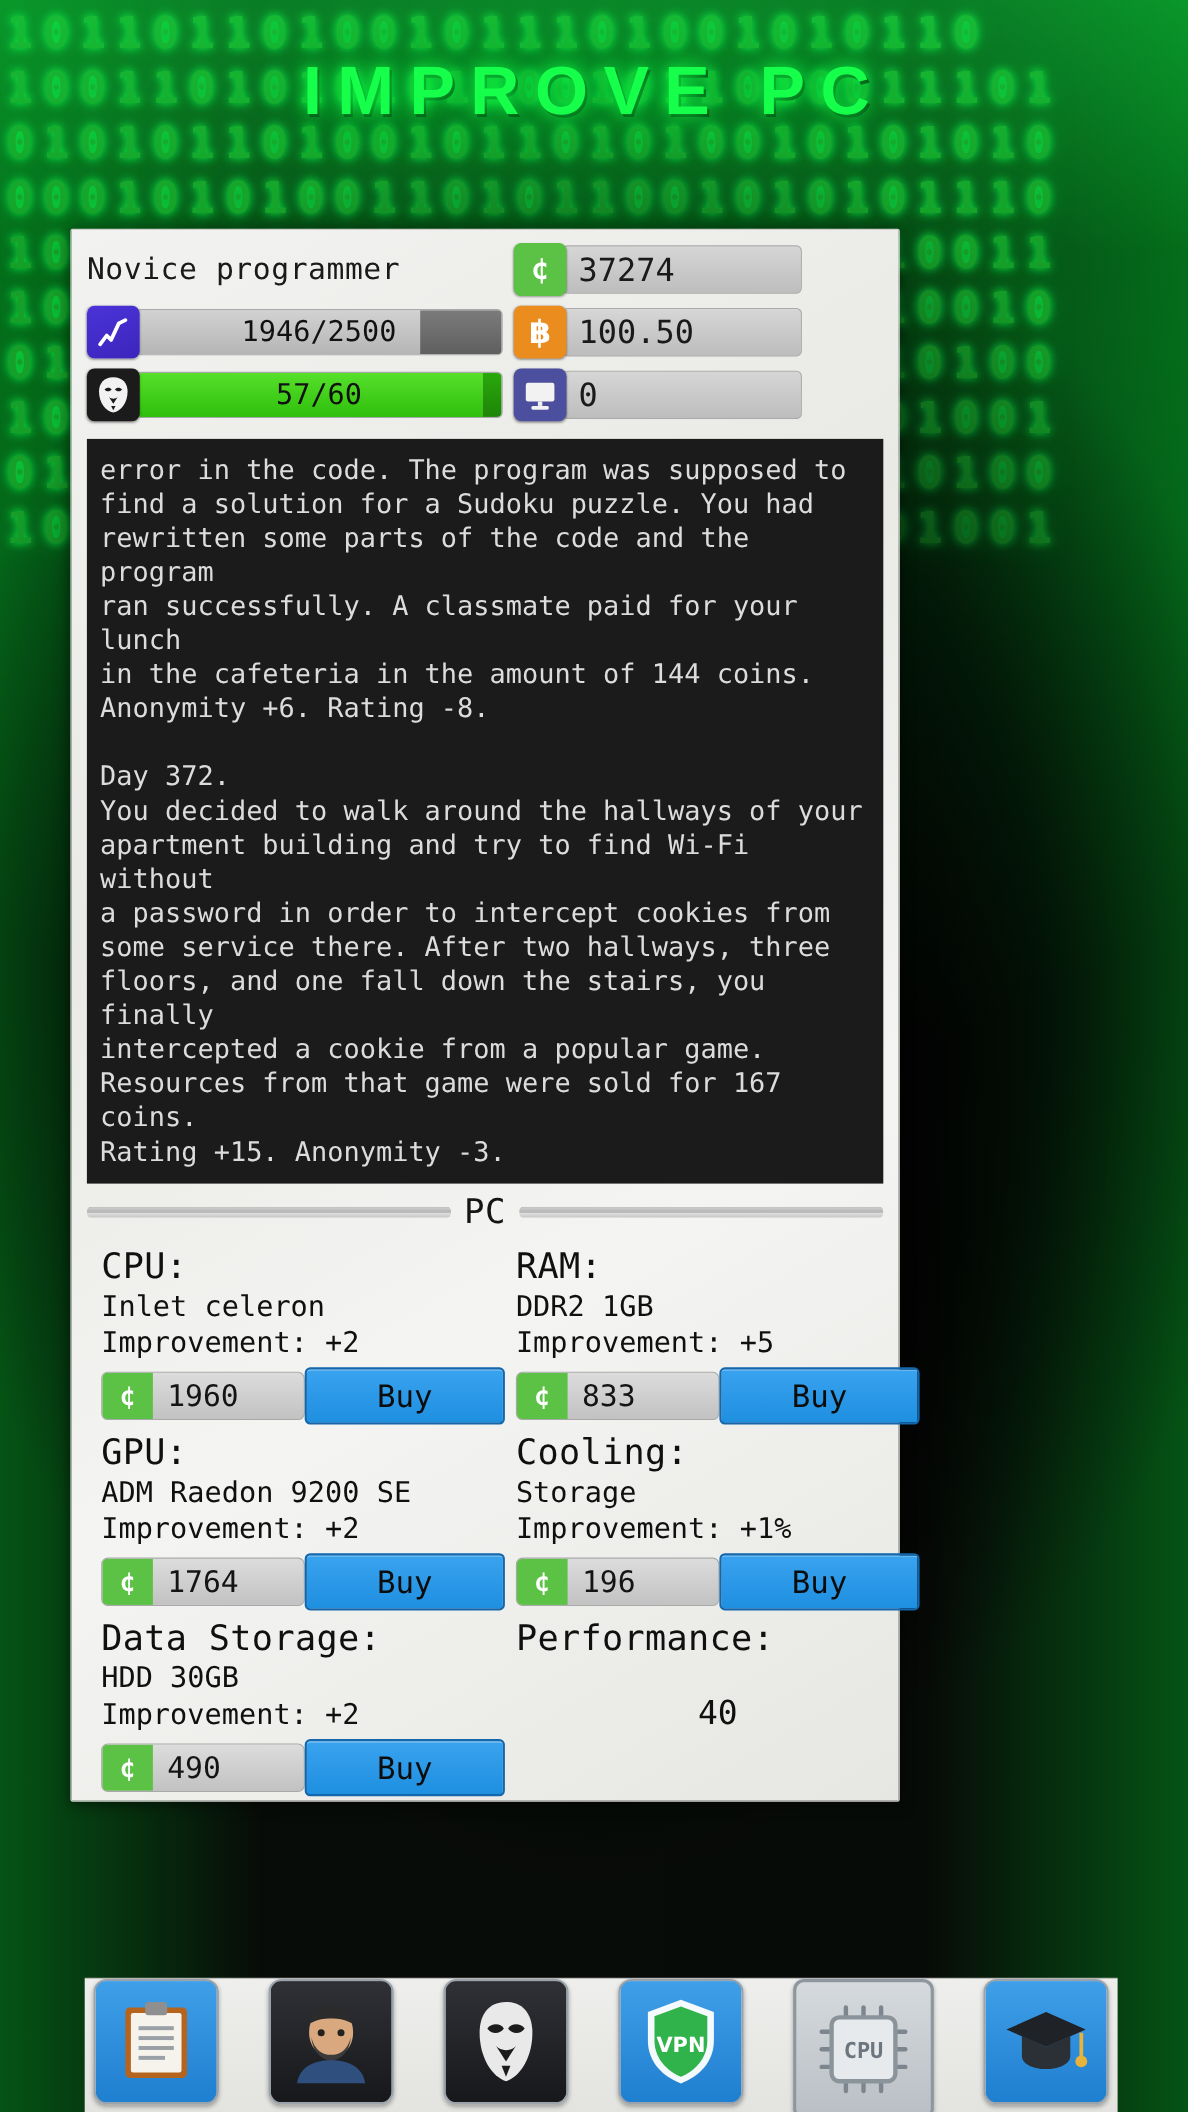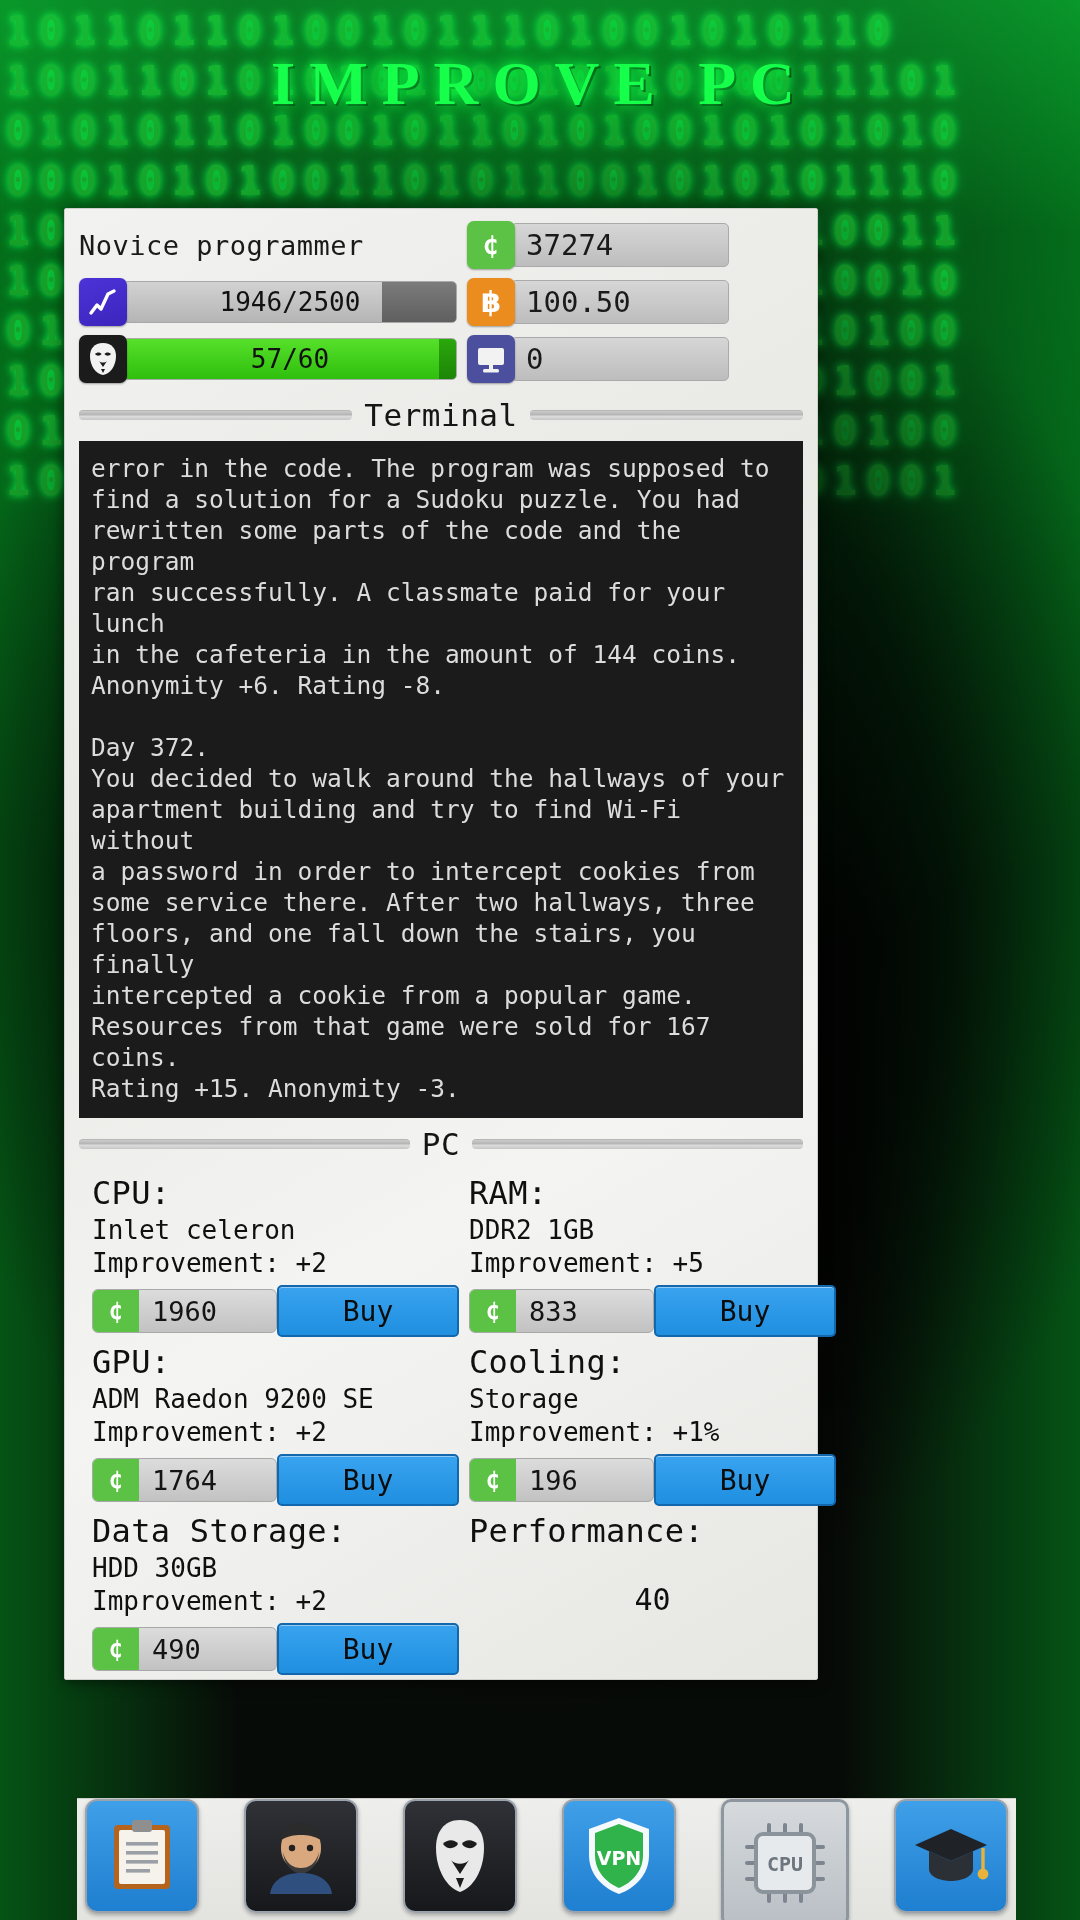--- a/index.html
+++ b/index.html
@@ -44,21 +44,21 @@
     position:absolute;left:0;right:0;top:0;height:230px;z-index:2;
     background:linear-gradient(180deg, rgba(22,255,80,.30), rgba(22,255,80,0));
     pointer-events:none;
   }
 
   
   .title{
     position:absolute;z-index:5;
     left:0;right:0;top:48px;
     text-align:center;
-    font-family:Liberation Serif, serif;
+    font-family:Liberation Sans, sans-serif;
     font-size:62px;
     font-weight:700;
     letter-spacing:14px;
     color:#16ff4b;
     text-shadow:0 0 16px #0dff44, 0 0 40px #06b531, 2px 2px 0 #043d11;
   }
 
   
   .card{
     position:absolute;z-index:6;
@@ -311,25 +311,20 @@
             <rect x="4" y="5" width="26" height="17" rx="2" fill="#f2f2f2"></rect>
             <rect x="15" y="22" width="4" height="4" fill="#f2f2f2"></rect>
             <rect x="9" y="26" width="16" height="3.4" rx="1.5" fill="#f2f2f2"></rect>
           </svg>
         </div>
         <div class="valuebox">0</div>
       </div>
     </div>
   </div>
 
-  <div class="sep">
-    <div class="line"></div>
-    <div class="sep-title">Terminal</div>
-    <div class="line"></div>
-  </div>
 
   <div class="terminal">error in the code. The program was supposed to
 find a solution for a Sudoku puzzle. You had
 rewritten some parts of the code and the program
 ran successfully. A classmate paid for your lunch
 in the cafeteria in the amount of 144 coins.
 Anonymity +6. Rating -8.
 
 Day 372.
 You decided to walk around the hallways of your

